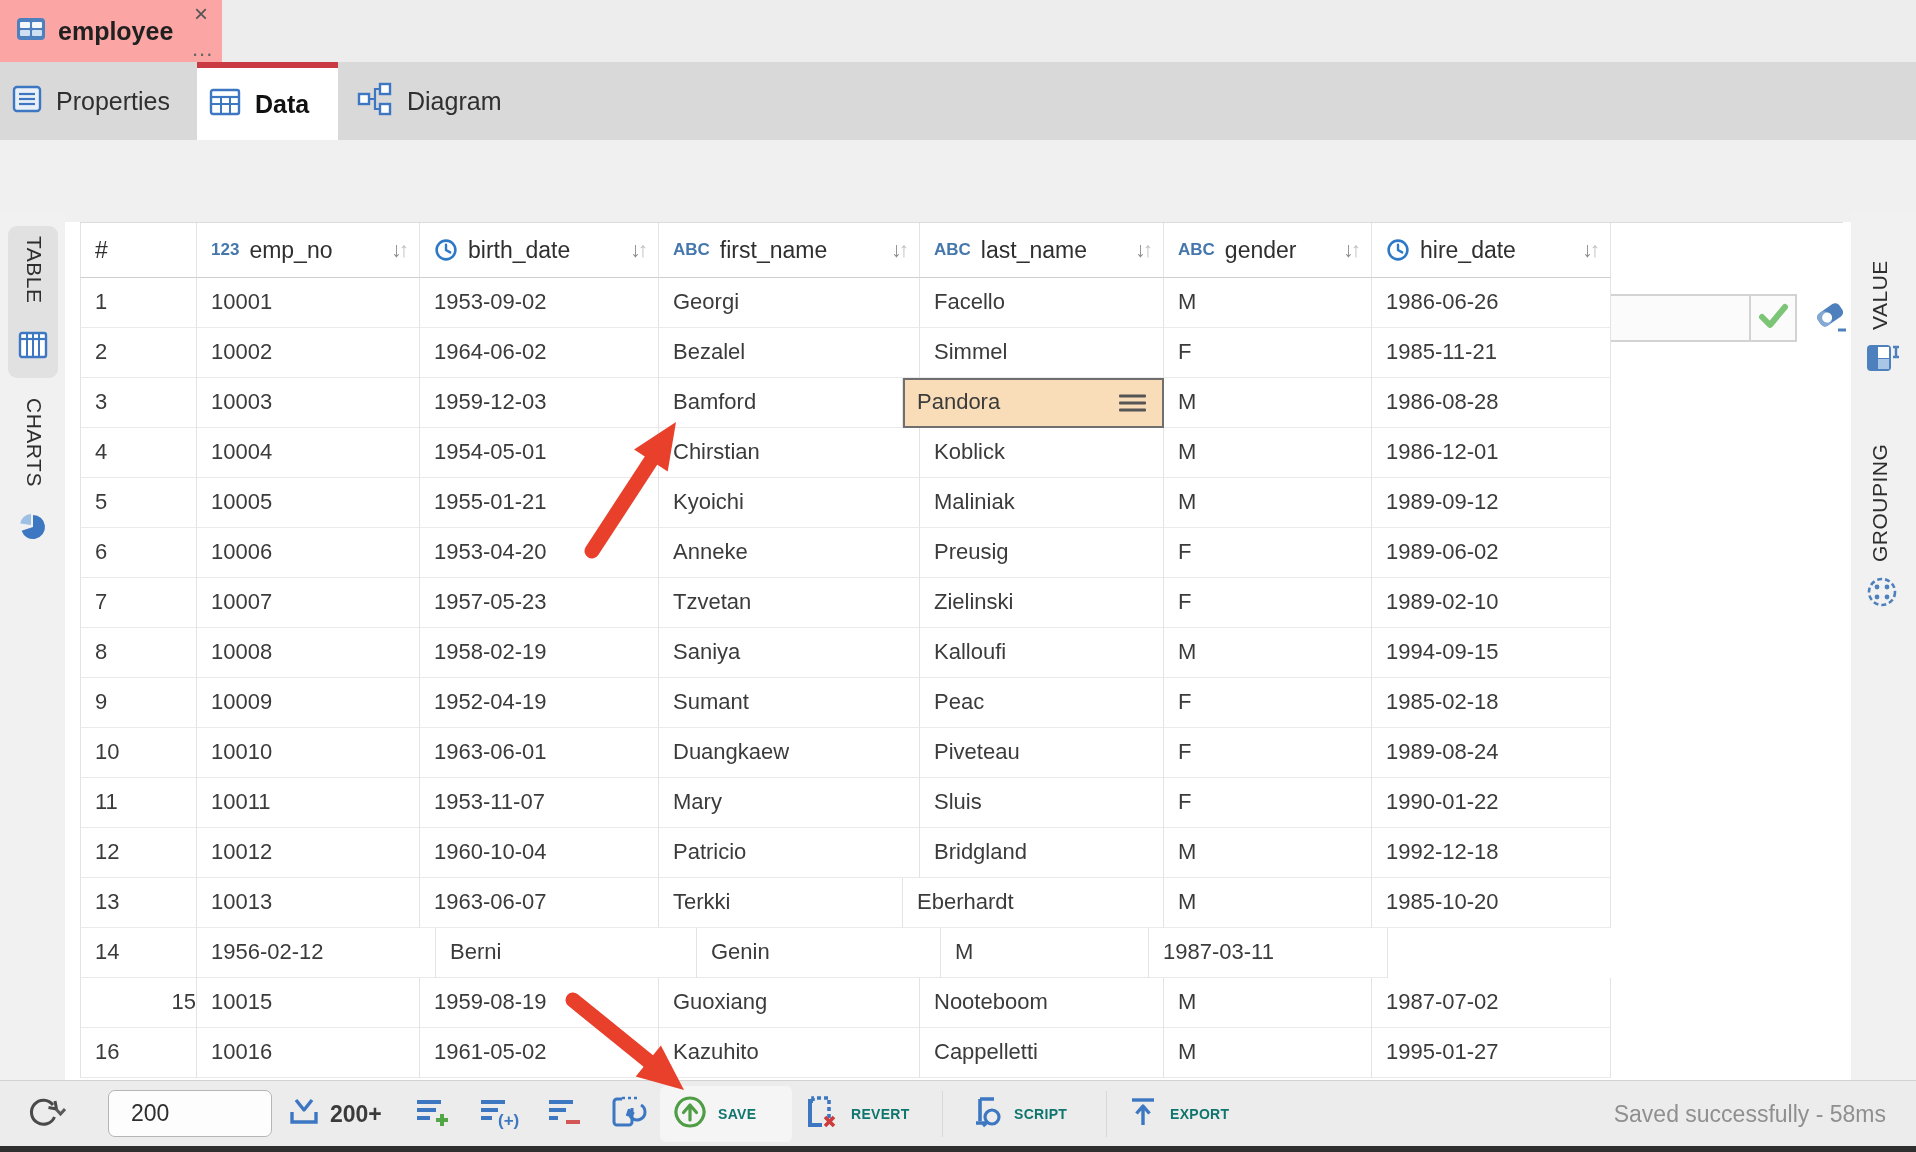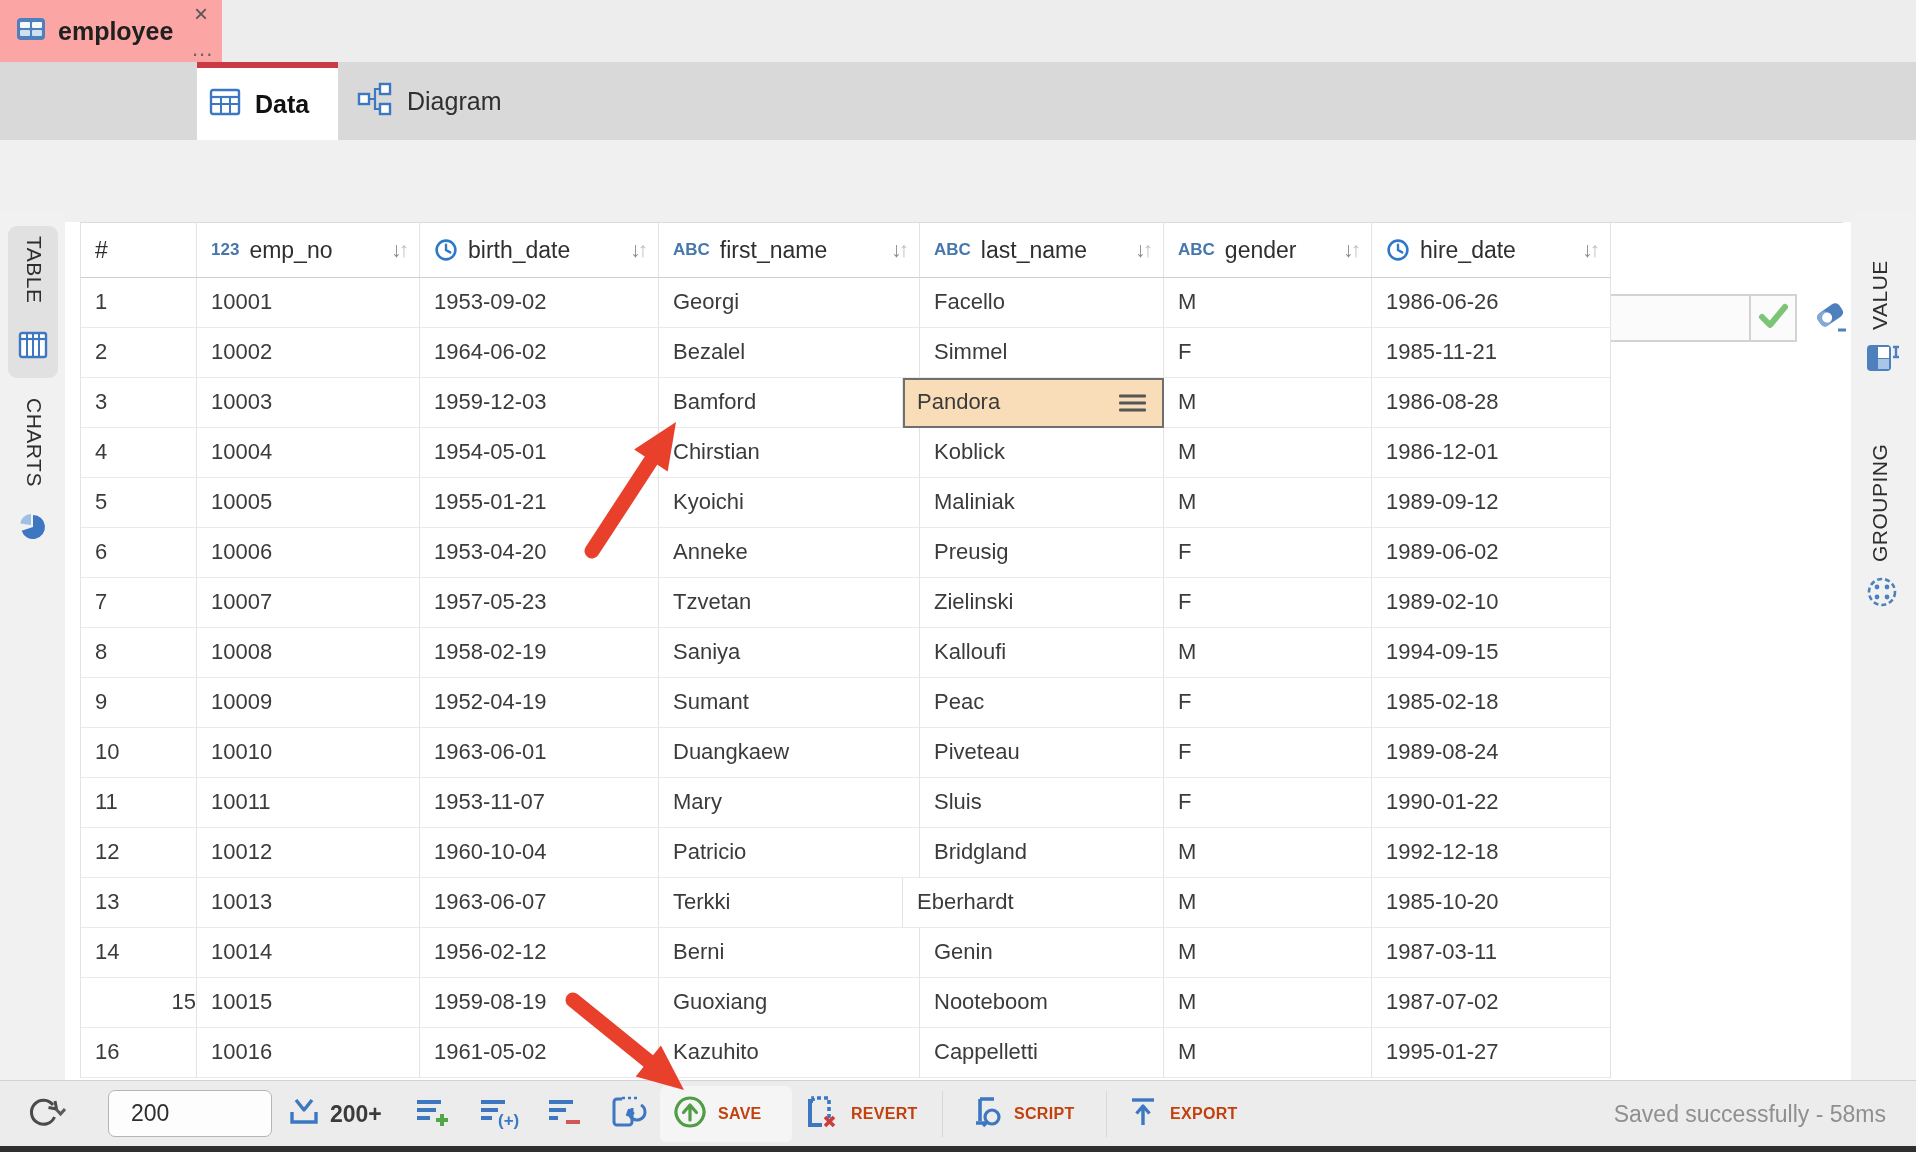--- a/index.html
+++ b/index.html
@@ -55,21 +55,21 @@
   .gcell{border-right:1px solid #e3e3e3;border-bottom:1px solid #eaeaea;background:#fff;font-size:22px;color:#3b3b3b;line-height:48px;padding-left:14px;white-space:nowrap;overflow:hidden;position:relative;}
   .gcell.first{border-left:1px solid #e3e3e3;}
   .hcell.first{border-left:1px solid #e3e3e3;}
   .gcell.edited{background:#f8ddb8;border:2px solid #6f6f6f;line-height:44px;padding-left:12px;z-index:3;}
   .ham{position:absolute;right:16px;top:50%;transform:translateY(-50%);width:27px;height:17px;display:flex;flex-direction:column;justify-content:space-between;}
   .ham i{display:block;height:2.6px;background:#555;border-radius:1px;}
 
   
   .toolbar{position:absolute;left:0;top:1080px;width:1916px;height:66px;background:#ececec;border-top:1px solid #d2d2d2;}
   .titem{position:absolute;top:0;height:66px;display:flex;align-items:center;}
-  .tlabel{font-size:16px;font-weight:700;color:#c2410c;margin-left:10px;letter-spacing:.3px;}
+  .tlabel{font-size:14px;font-weight:700;color:#0f766e;margin-left:10px;letter-spacing:.3px;}
   .limit-input{position:absolute;left:108px;top:9px;width:164px;height:47px;border:1px solid #b5b5b5;border-radius:7px;background:#fdfdfd;font-size:23px;color:#2e2e2e;padding:0 0 0 22px;outline:none;}
   .fetchlbl{font-size:23px;font-weight:700;color:#3b3b3b;margin-left:8px;}
   .save-bg{position:absolute;left:660px;top:5px;width:132px;height:56px;background:#f5f5f5;border-radius:6px;}
   .tsep{position:absolute;top:10px;width:1px;height:46px;background:#d8d8d8;}
   .statusmsg{position:absolute;right:30px;top:0;height:66px;display:flex;align-items:center;font-size:23px;color:#8f8f8f;}
   .bottombar{position:absolute;left:0;top:1146px;width:1916px;height:6px;background:#2f2f2f;}
 
   .overlay{position:absolute;left:0;top:0;width:1916px;height:1152px;pointer-events:none;z-index:9;}
 </style>
 </head>
@@ -88,20 +88,31 @@
             <rect x="16" y="14" width="10" height="6" rx="1" fill="#cfe0f2"></rect>
           </svg>
       </span>
       <span class="etab-label">employee</span>
     </div>
     <span class="etab-close">×</span>
     <span class="etab-dots">...</span>
   </div>
 
   <div class="strip2">
+    <div class="ptab tab-props">
+      <span class="icon">
+        <svg width="30" height="30" viewBox="0 0 30 30">
+            <rect x="2" y="3" width="26" height="24" rx="3" fill="#e9f0f8" stroke="#3d77c2" stroke-width="2.4"></rect>
+            <line x1="7" y1="10" x2="23" y2="10" stroke="#3d77c2" stroke-width="2.2"></line>
+            <line x1="7" y1="15" x2="23" y2="15" stroke="#3d77c2" stroke-width="2.2"></line>
+            <line x1="7" y1="20" x2="23" y2="20" stroke="#3d77c2" stroke-width="2.2"></line>
+          </svg>
+      </span>
+      <span class="lbl">Properties</span>
+    </div>
     <div class="ptab tab-data">
       <span class="icon">
         <svg width="32" height="30" viewBox="0 0 32 30">
             <rect x="2" y="3" width="28" height="24" rx="2" fill="#fff" stroke="#3d77c2" stroke-width="2.4"></rect>
             <line x1="2" y1="10" x2="30" y2="10" stroke="#3d77c2" stroke-width="2.2"></line>
             <line x1="2" y1="17" x2="30" y2="17" stroke="#3d77c2" stroke-width="2"></line>
             <line x1="12" y1="10" x2="12" y2="27" stroke="#3d77c2" stroke-width="2"></line>
             <line x1="21" y1="10" x2="21" y2="27" stroke="#3d77c2" stroke-width="2"></line>
           </svg>
       </span>
@@ -345,21 +356,20 @@
           <div class="gcell first" style="width: 117px;">13</div>
           <div class="gcell" style="width: 223px;">10013</div>
           <div class="gcell" style="width: 239px;">1963-06-07</div>
           <div class="gcell" style="width: 244px;">Terkki</div>
           <div class="gcell" style="width: 261px;">Eberhardt</div>
           <div class="gcell" style="width: 208px;">M</div>
           <div class="gcell" style="width: 239px;">1985-10-20</div>
         </div>
         <div class="grow">
           <div class="gcell first" style="width: 117px;">14</div>
-          <div class="gcell" style="width: 223px;">10014</div>
           <div class="gcell" style="width: 239px;">1956-02-12</div>
           <div class="gcell" style="width: 261px;">Berni</div>
           <div class="gcell" style="width: 244px;">Genin</div>
           <div class="gcell" style="width: 208px;">M</div>
           <div class="gcell" style="width: 239px;">1987-03-11</div>
         </div>
         <div class="grow">
           <div class="gcell first" style="width: 117px; text-align: right;">15</div>
           <div class="gcell" style="width: 223px;">10015</div>
           <div class="gcell" style="width: 239px;">1959-08-19</div>

